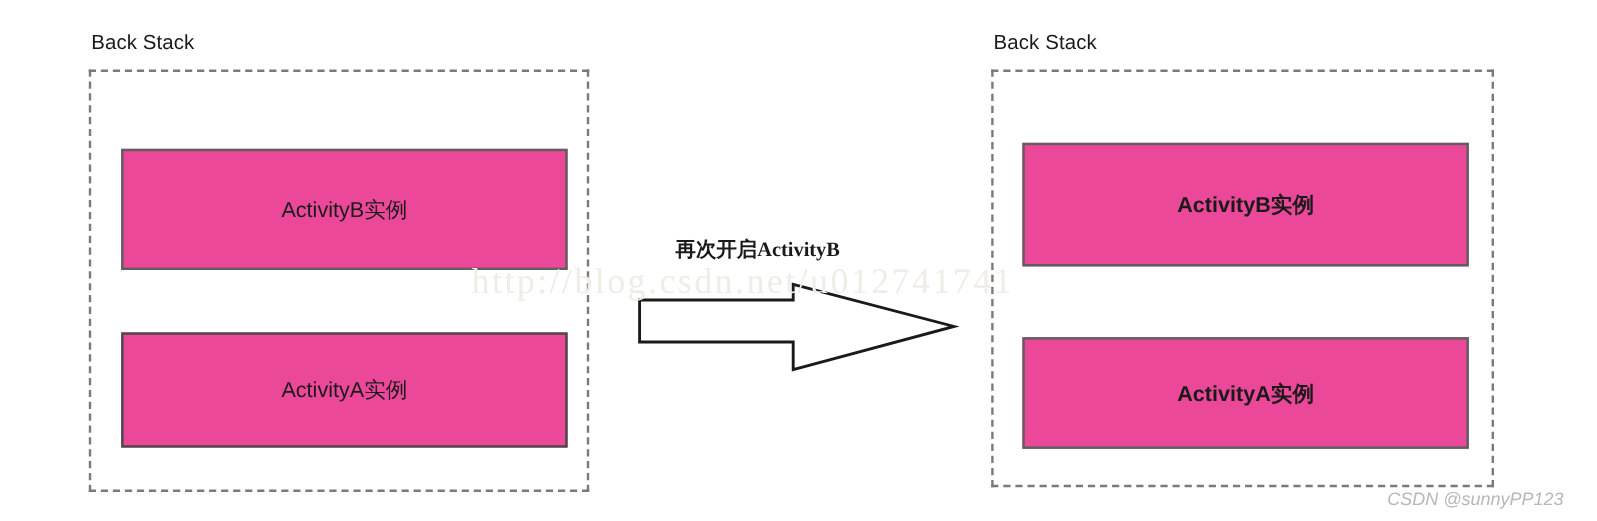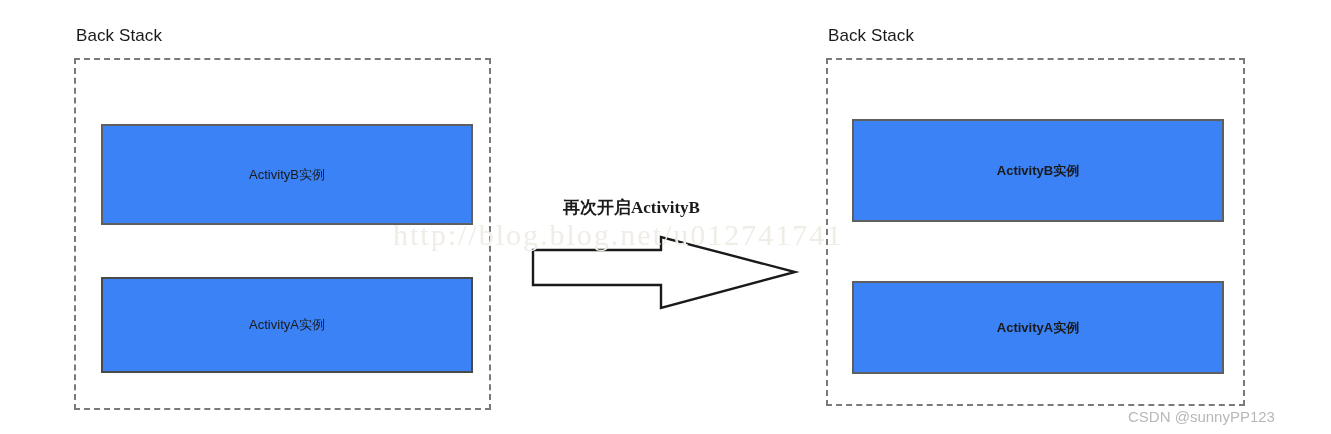--- a/index.html
+++ b/index.html
@@ -33,26 +33,26 @@
     border: 2px dashed #7a7a7a;
     box-sizing: border-box;
     background: transparent;
   }
 
   
   .activity-box {
     position: absolute;
     box-sizing: border-box;
     border: 2px solid #5f5f5f;
-    background: #3b82f6;
+    background: #ec4899;
     display: flex;
     align-items: center;
     justify-content: center;
     color: #1a1a1a;
-    font-size: 13px;
+    font-size: 18px;
     white-space: nowrap;
   }
   .activity-box.thin {
     border: 2px solid #4a4a4a;
   }
   .activity-box.bold-text {
     font-weight: bold;
   }
 
   
@@ -85,27 +85,28 @@
     font-family: "Liberation Serif", "DejaVu Serif", serif;
     font-size: 30px;
     letter-spacing: 2px;
     color: #f0ece6;
     white-space: nowrap;
     pointer-events: none;
     user-select: none;
   }
   .watermark-csdn {
     position: absolute;
-    left: 1128px;
+    left: 1156px;
     top: 408px;
     font-size: 15px;
     color: #b8b8b8;
     white-space: nowrap;
     pointer-events: none;
     user-select: none;
+    font-style: italic;
   }
 </style>
 </head>
 <body>
 
 <div id="canvas">
 
   <div class="stack-label" style="left:76px; top:26px;">Back Stack</div>
 
   <div class="stack-box" style="left:74px; top:58px; width:417px; height:352px;"></div>
@@ -131,17 +132,17 @@
   <div class="stack-box" style="left:826px; top:58px; width:419px; height:348px;"></div>
 
   <div class="activity-box bold-text" style="left:852px; top:119px; width:372px; height:103px;">
     <span>ActivityB实例</span>
   </div>
 
   <div class="activity-box bold-text" style="left:852px; top:281px; width:372px; height:93px;">
     <span>ActivityA实例</span>
   </div>
 
-  <div class="watermark-url">http://blog.blog.net/u012741741</div>
+  <div class="watermark-url">http://blog.csdn.net/u012741741</div>
 
   <div class="watermark-csdn">CSDN @sunnyPP123</div>
 
 </div>
 
 </body></html>

